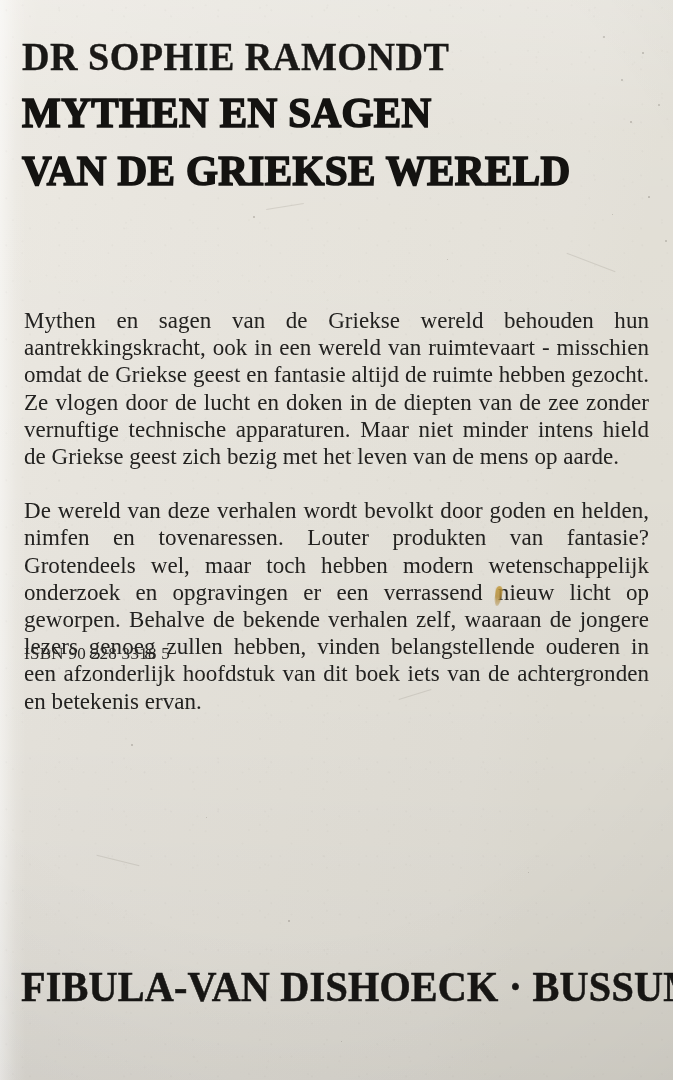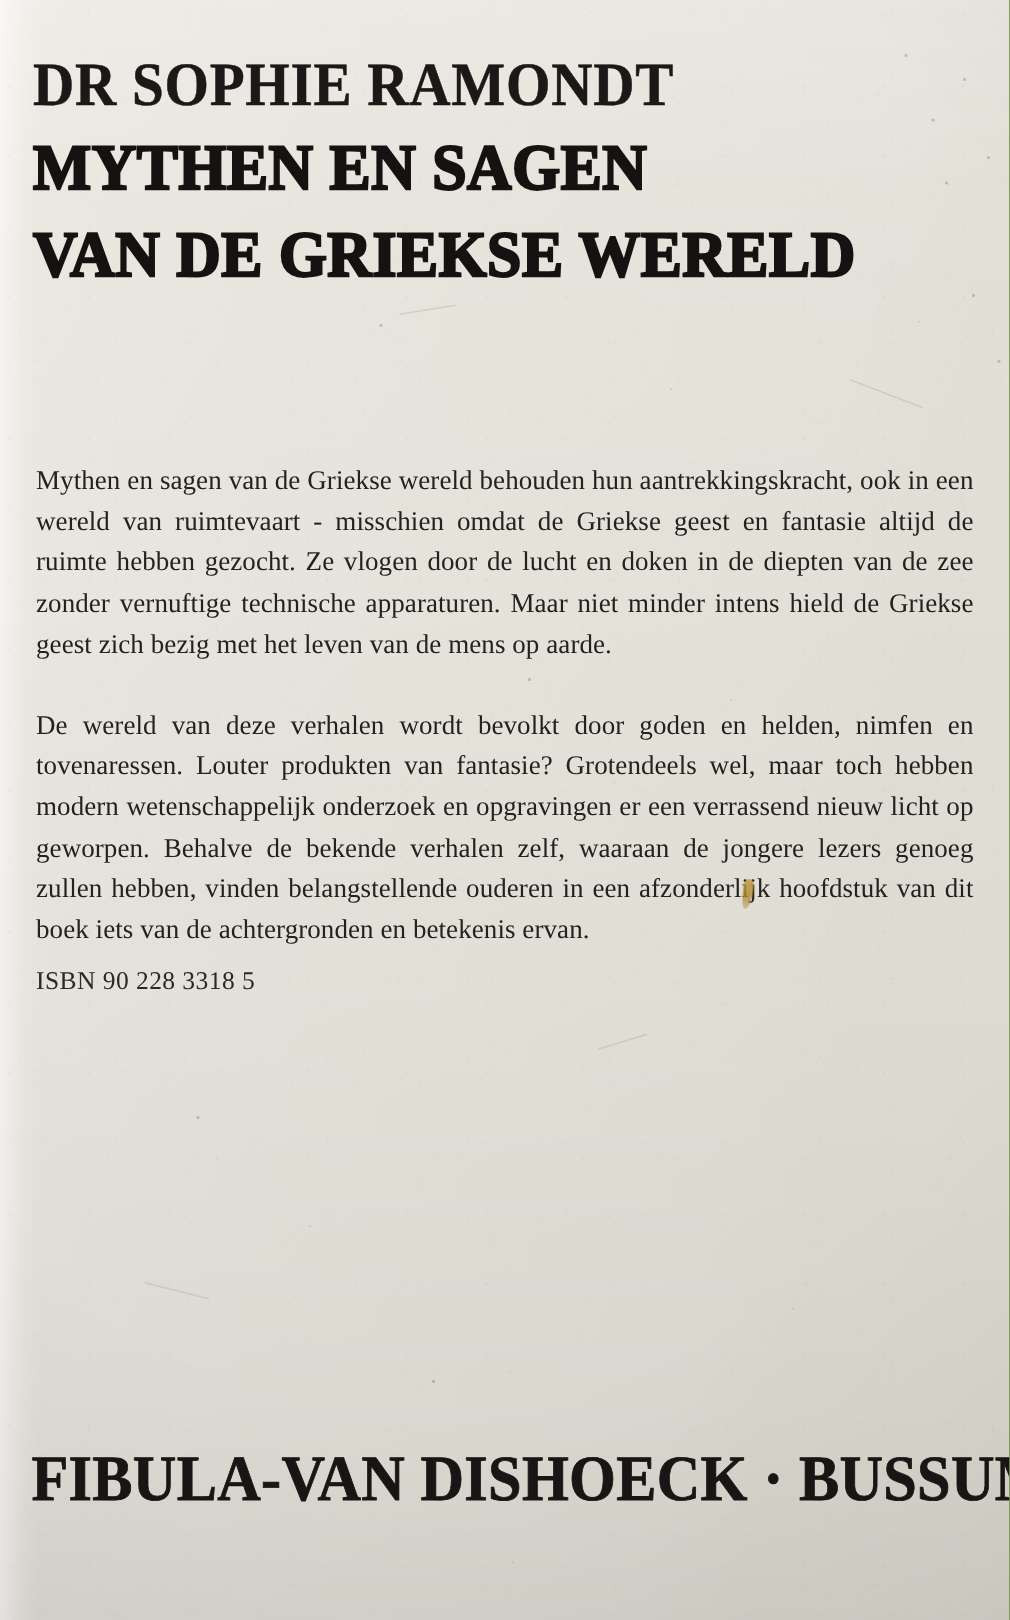--- a/index.html
+++ b/index.html
@@ -8,21 +8,21 @@
     padding: 0;
     background: #6a6a6a;
   }
 
   .page {
     position: relative;
     width: 673px;
     height: 1080px;
     margin: 0;
     overflow: hidden;
-    background: #84cc16;
+    background: #ef4444;
     font-family: "Liberation Serif", "DejaVu Serif", serif;
     color: #1b1a18;
   }
 
   
   .paper-base {
     position: absolute;
     inset: 0;
     background:
       linear-gradient(100deg,
@@ -145,21 +145,21 @@
   
   .blurb {
     position: absolute;
     left: 24px;
     top: 307px;
     width: 625px;
   }
   .blurb p {
     margin: 0;
     font-family: "Liberation Serif", "DejaVu Serif", serif;
-    font-size: 18px;
+    font-size: 23px;
     line-height: 27.2px;
     text-align: justify;
     text-justify: inter-word;
     color: #232220;
     letter-spacing: 0.05px;
   }
   .blurb p.para-2 {
     margin-top: 27px;
   }
 

